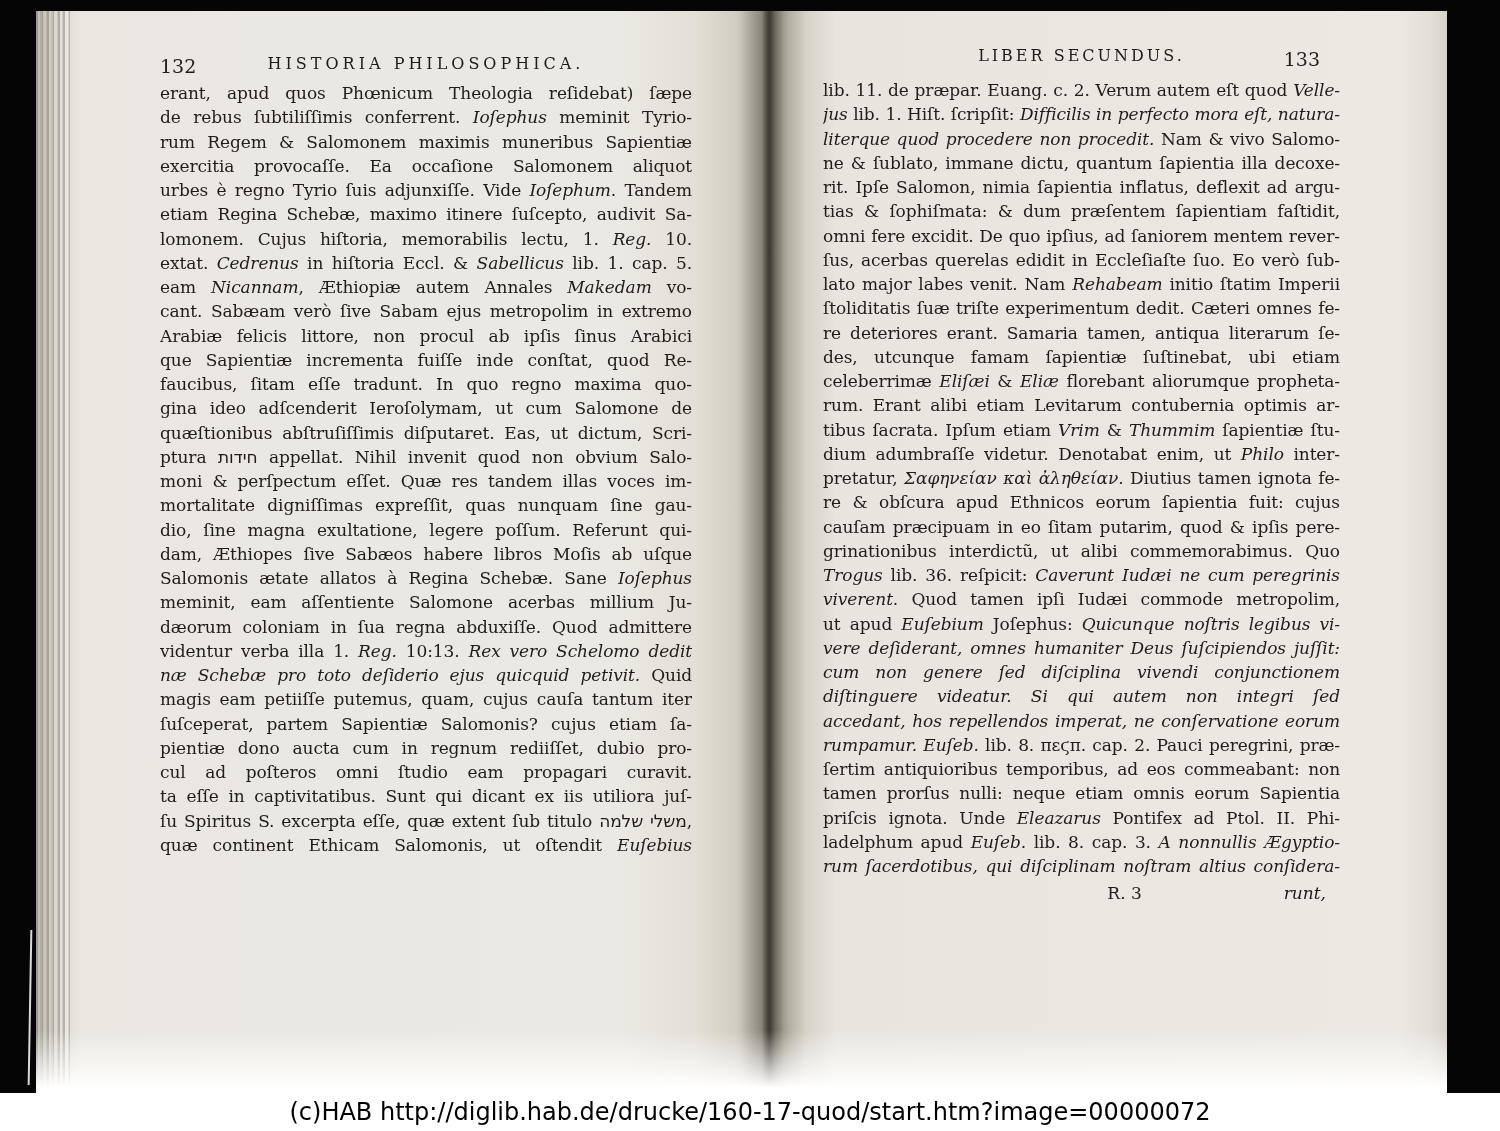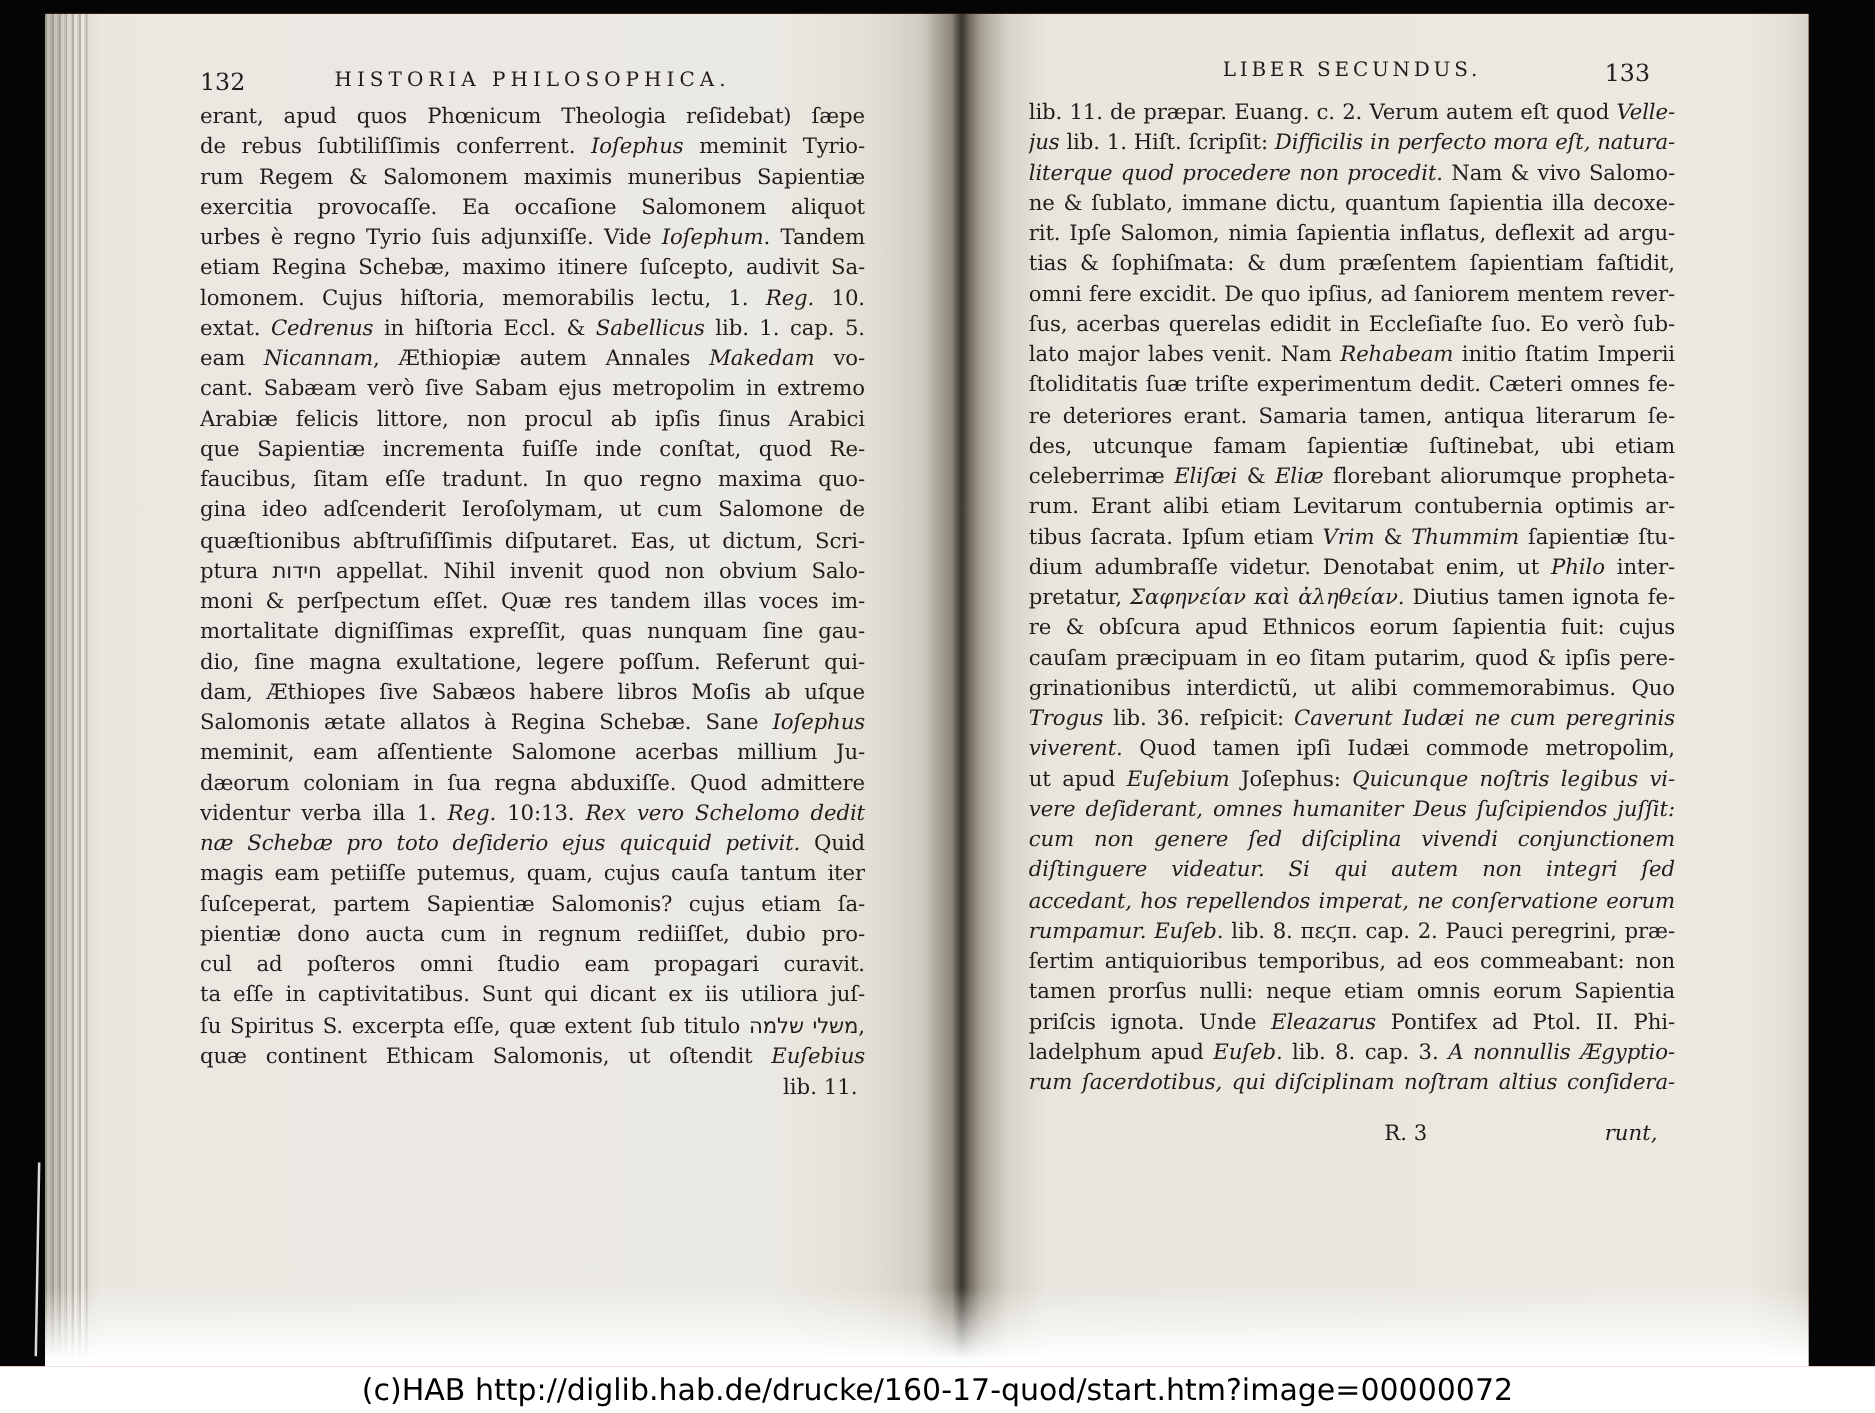--- a/index.html
+++ b/index.html
@@ -1,21 +1,21 @@
 <!DOCTYPE html>
 <html><head>
 <meta charset="utf-8">
 <style>
   html, body { margin: 0; padding: 0; background: #ffffff; }
   .stage {
     position: relative;
     width: 1500px;
     height: 1131px;
     overflow: hidden;
-    background: #c2410c;
+    background: #22c55e;
     font-family: "DejaVu Serif", "DejaVu Sans", serif;
     color: #201d18;
   }
   
   .paper {
     position: absolute;
     left: 36px; top: 11px;
     width: 1411px; height: 1082px;
     background: linear-gradient(90deg,
       #c2beb4 0px,
@@ -105,21 +105,21 @@
     white-space: normal;
   }
   .tline i { font-style: italic; }
 
   .catchword-left {
     margin-top: 3px;
     text-align: right;
     padding-right: 6px;
     font-size: 17px;
   }
-  .sigrow { position: relative; height: 24px; margin-top: 19px; font-size: 17px; }
+  .sigrow { position: relative; height: 24px; margin-top: 5px; font-size: 17px; }
   .sig { position: absolute; left: 55%; }
   .cw  { position: absolute; right: 14px; font-style: italic; }
 
   .caption-bar {
     position: absolute;
     left: 0; top: 1093px;
     width: 1500px; height: 38px;
     background: #ffffff;
     display: flex;
     align-items: center;
@@ -175,21 +175,20 @@
         <div class="tline"><span>videntur verba illa 1. </span><i>Reg.</i><span> 10:13. </span><i>Rex vero Schelomo dedit regi-</i></div>
         <div class="tline"><i>næ Schebæ pro toto deſiderio ejus quicquid petivit.</i><span> Quid autem</span></div>
         <div class="tline"><span>magis eam petiiſſe putemus, quam, cujus cauſa tantum iter</span></div>
         <div class="tline"><span>ſuſceperat, partem Sapientiæ Salomonis? cujus etiam ſa-</span></div>
         <div class="tline"><span>pientiæ dono aucta cum in regnum rediiſſet, dubio pro-</span></div>
         <div class="tline"><span>cul ad poſteros omni ſtudio eam propagari curavit.</span></div>
         <div class="tline"><span>ta eſſe in captivitatibus. Sunt qui dicant ex iis utiliora juſ-</span></div>
         <div class="tline"><span>ſu Spiritus S. excerpta eſſe, quæ extent ſub titulo משלי שלמה,</span></div>
         <div class="tline"><span>quæ continent Ethicam Salomonis, ut oſtendit </span><i>Euſebius</i></div>
       </div>
-    <div class="catchword-left">lib. 11.</div>
   </section>
 
   <section class="page page-right">
     <header class="phead phead-right">
       <span class="ptitle">LIBER SECUNDUS.</span>
       <span class="pagenum pagenum-right">133</span>
     </header>
     <div class="ptext ptext-right">
         <div class="tline"><span>lib. 11. de præpar. Euang. c. 2. Verum autem eſt quod </span><i>Velle-</i></div>
         <div class="tline"><i>jus</i><span> lib. 1. Hiſt. ſcripſit: </span><i>Difficilis in perfecto mora eſt, natura-</i></div>

